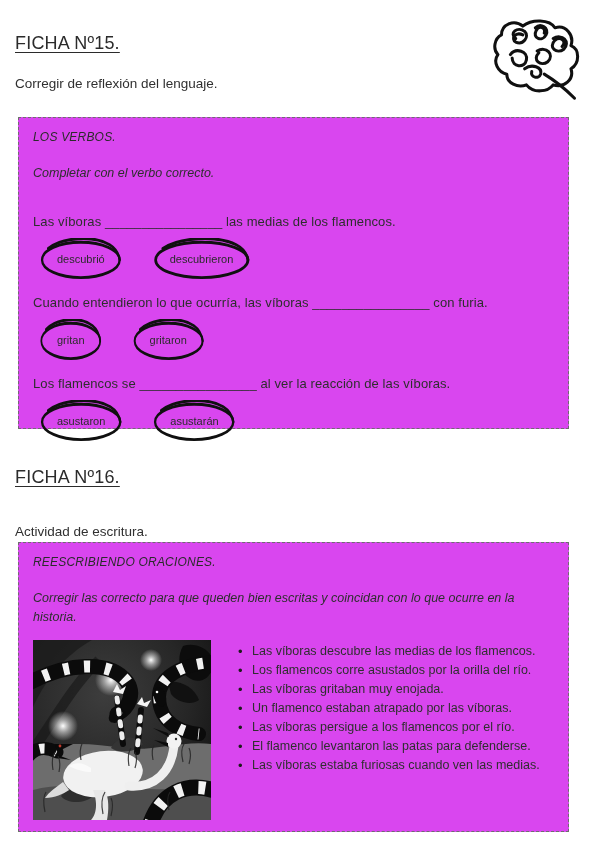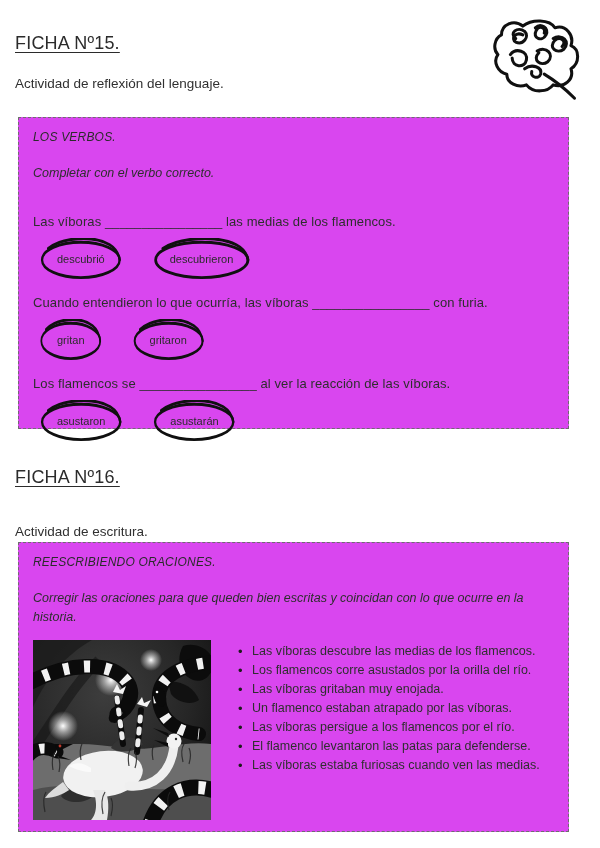--- a/index.html
+++ b/index.html
@@ -48,21 +48,21 @@
   .sentence-list li::before {
     content:"•"; position:absolute; left:1px; top:0; font-size:13px; color:#1c1c1c;
   }
 </style>
 </head>
 <body>
 
 <div class="page">
 
   <div class="ficha-title" id="ficha15-title">FICHA Nº15.</div>
-  <div class="activity-line" id="activity15">Actividad de reflexión del lenguaje.</div>
+  <div class="activity-line" id="activity15">Corregir de reflexión del lenguaje.</div>
 
   <svg class="brain-icon" viewBox="0 0 110 100">
     <g fill="none" stroke="#101010" stroke-width="3.4" stroke-linecap="round" stroke-linejoin="round">
       <path d="M38 13 C 28 5 14 11 14 23 C 6 27 4 39 10 45 C 4 53 10 65 20 67 C 20 77 32 83 42 79 C 50 89 66 87 72 79 C 84 83 96 73 92 61 C 102 55 102 39 92 35 C 96 23 86 11 74 15 C 68 5 48 5 38 13"></path>
       <path d="M30 27 C 22 21 32 13 40 19 C 46 25 38 35 30 31 C 24 27 30 19 38 23"></path>
       <path d="M52 15 C 58 9 68 15 64 23 C 60 31 48 27 53 18 C 56 12 64 14 62 21"></path>
       <path d="M72 27 C 82 21 92 31 84 39 C 76 45 66 37 74 29 C 80 24 88 30 82 36"></path>
       <path d="M24 45 C 30 37 44 41 42 51 C 40 61 26 59 26 49"></path>
       <path d="M54 41 C 64 35 74 45 66 53 C 58 59 48 51 56 43"></path>
       <path d="M40 61 C 48 55 60 59 58 67 C 56 73 46 71 48 64"></path>
@@ -139,21 +139,21 @@
         <span class="option-label">asustarán</span>
       </span>
     </div>
   </div>
 
   <div class="ficha-title" id="ficha16-title">FICHA Nº16.</div>
   <div class="activity-line" id="activity16">Actividad de escritura.</div>
 
   <div class="dash-box" id="box-reescribiendo">
     <div class="box-heading">REESCRIBIENDO ORACIONES.</div>
-    <div class="box-instruction">Corregir las oraciones para que queden bien escritas y coincidan con lo que ocurre en la historia.</div>
+    <div class="box-instruction">Corregir las correcto para que queden bien escritas y coincidan con lo que ocurre en la historia.</div>
 
     <div class="content-row">
       <svg class="story-img" viewBox="0 0 178 180">
         <defs>
           <radialGradient id="glow" cx="50%" cy="50%" r="50%">
             <stop offset="0%" stop-color="#ffffff" stop-opacity="1"></stop>
             <stop offset="45%" stop-color="#e8e8e8" stop-opacity=".55"></stop>
             <stop offset="100%" stop-color="#e8e8e8" stop-opacity="0"></stop>
           </radialGradient>
           <radialGradient id="sky" cx="40%" cy="30%" r="80%">

